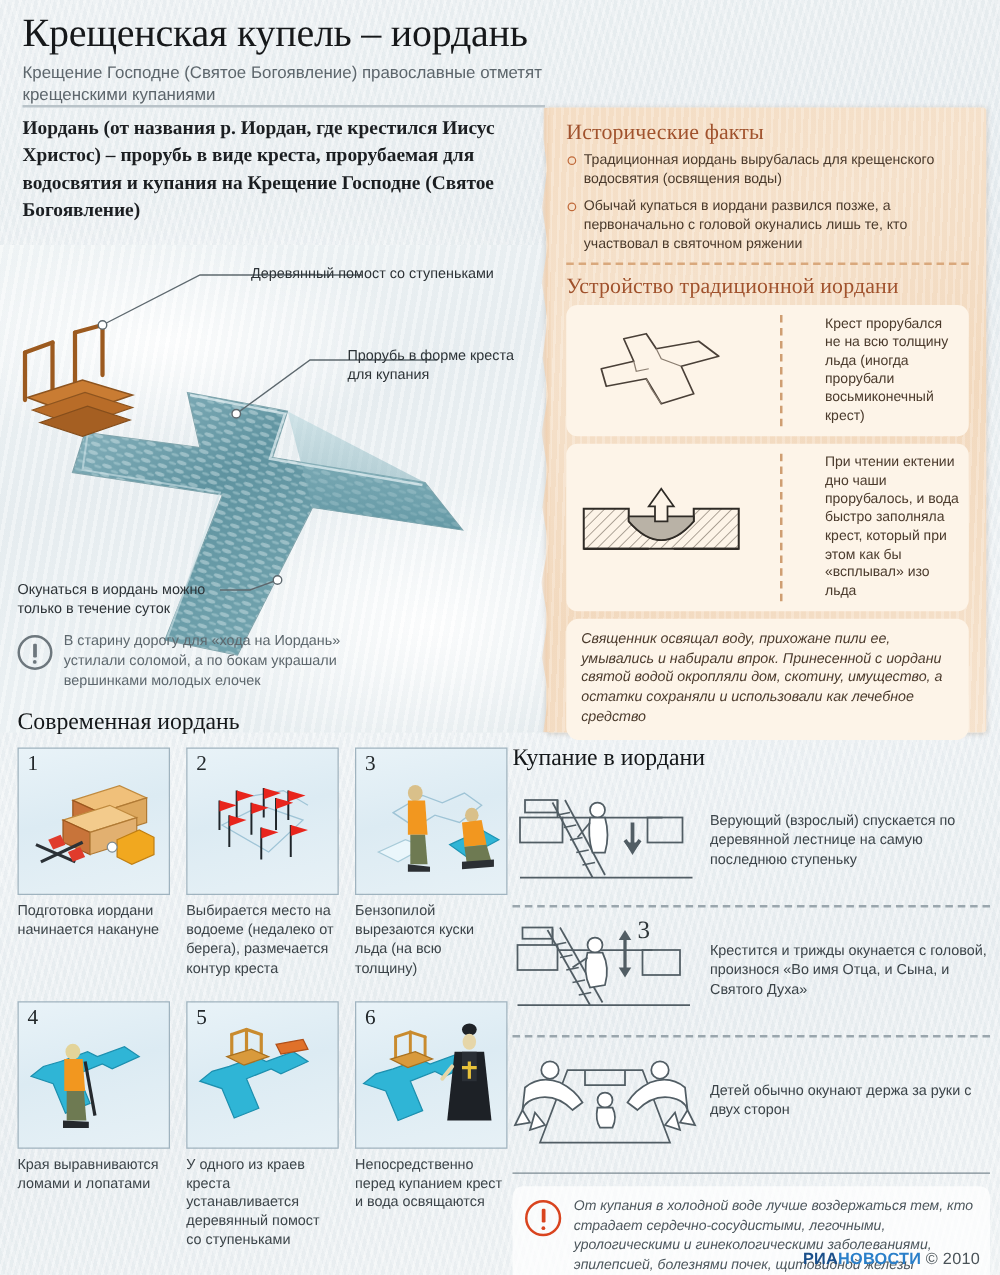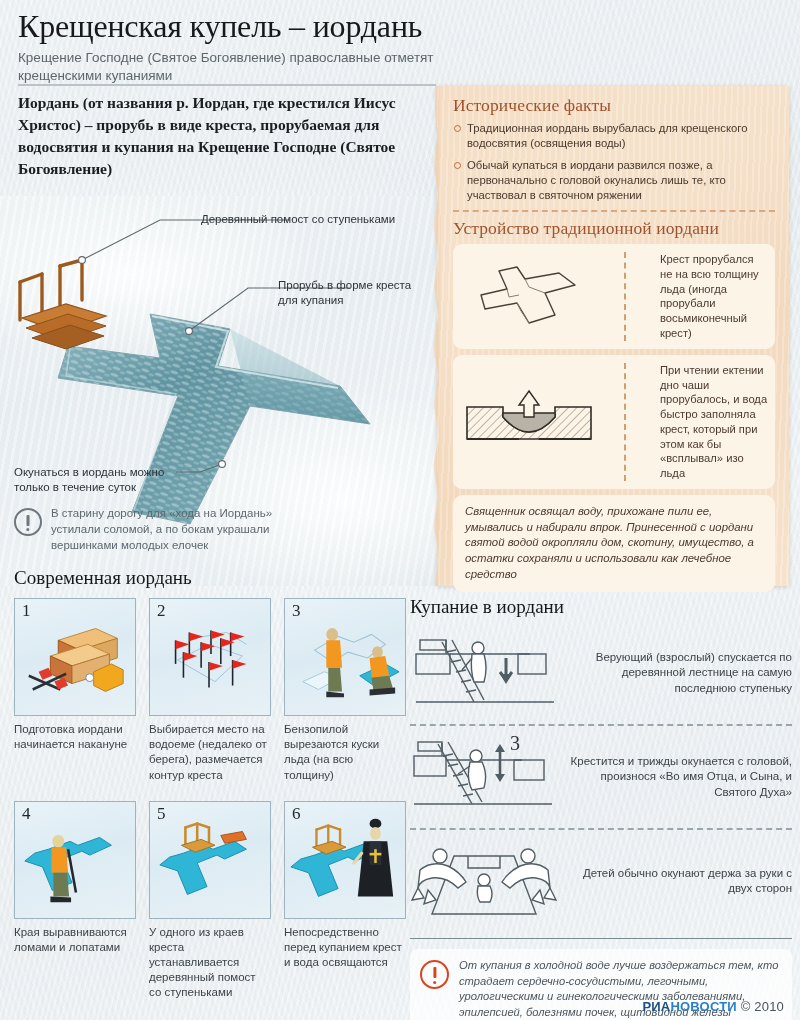--- a/index.html
+++ b/index.html
@@ -135,21 +135,21 @@
   .scheme-div{ flex:0 0 0; width:0; align-self:stretch; border-left:2px dashed #cf9e72; }
   .scheme-txt{ flex:1; font-size:11.2px; line-height:1.32; color:#4a3a2c; padding-left:9px; }
 
   .quote{
     background:#fdf4e8; border-radius:10px; padding:9px 12px; margin-top:2px;
     font-size:11.4px; line-height:1.38; color:#4a3a2c; font-style:italic;
   }
 
   
   .bath { position:absolute; left:410px; top:596px; width:382px; z-index:7; }
-  .bath-row { display:flex; align-items:center; gap:6px; padding:8px 0 8px 0;text-align:right; }
+  .bath-row { display:flex; align-items:center; gap:6px; padding:8px 0 8px 0; }
   .bath-pic { flex:0 0 152px; height:86px; position:relative; }
   .bath-txt { flex:1; font-size:11.5px; line-height:1.33; color:#3c4449; }
   .bath-sep { height:0; border-top:2px dashed #9aa6ad; }
   .solid-sep{ height:1px; background:#7c8a92; margin-top:6px; }
 
   .warn {
     margin-top:10px; background:rgba(255,255,255,.72); border-radius:8px;
     padding:9px 12px 10px 10px; display:flex; gap:10px; align-items:flex-start;
   }
   .excl-red{

